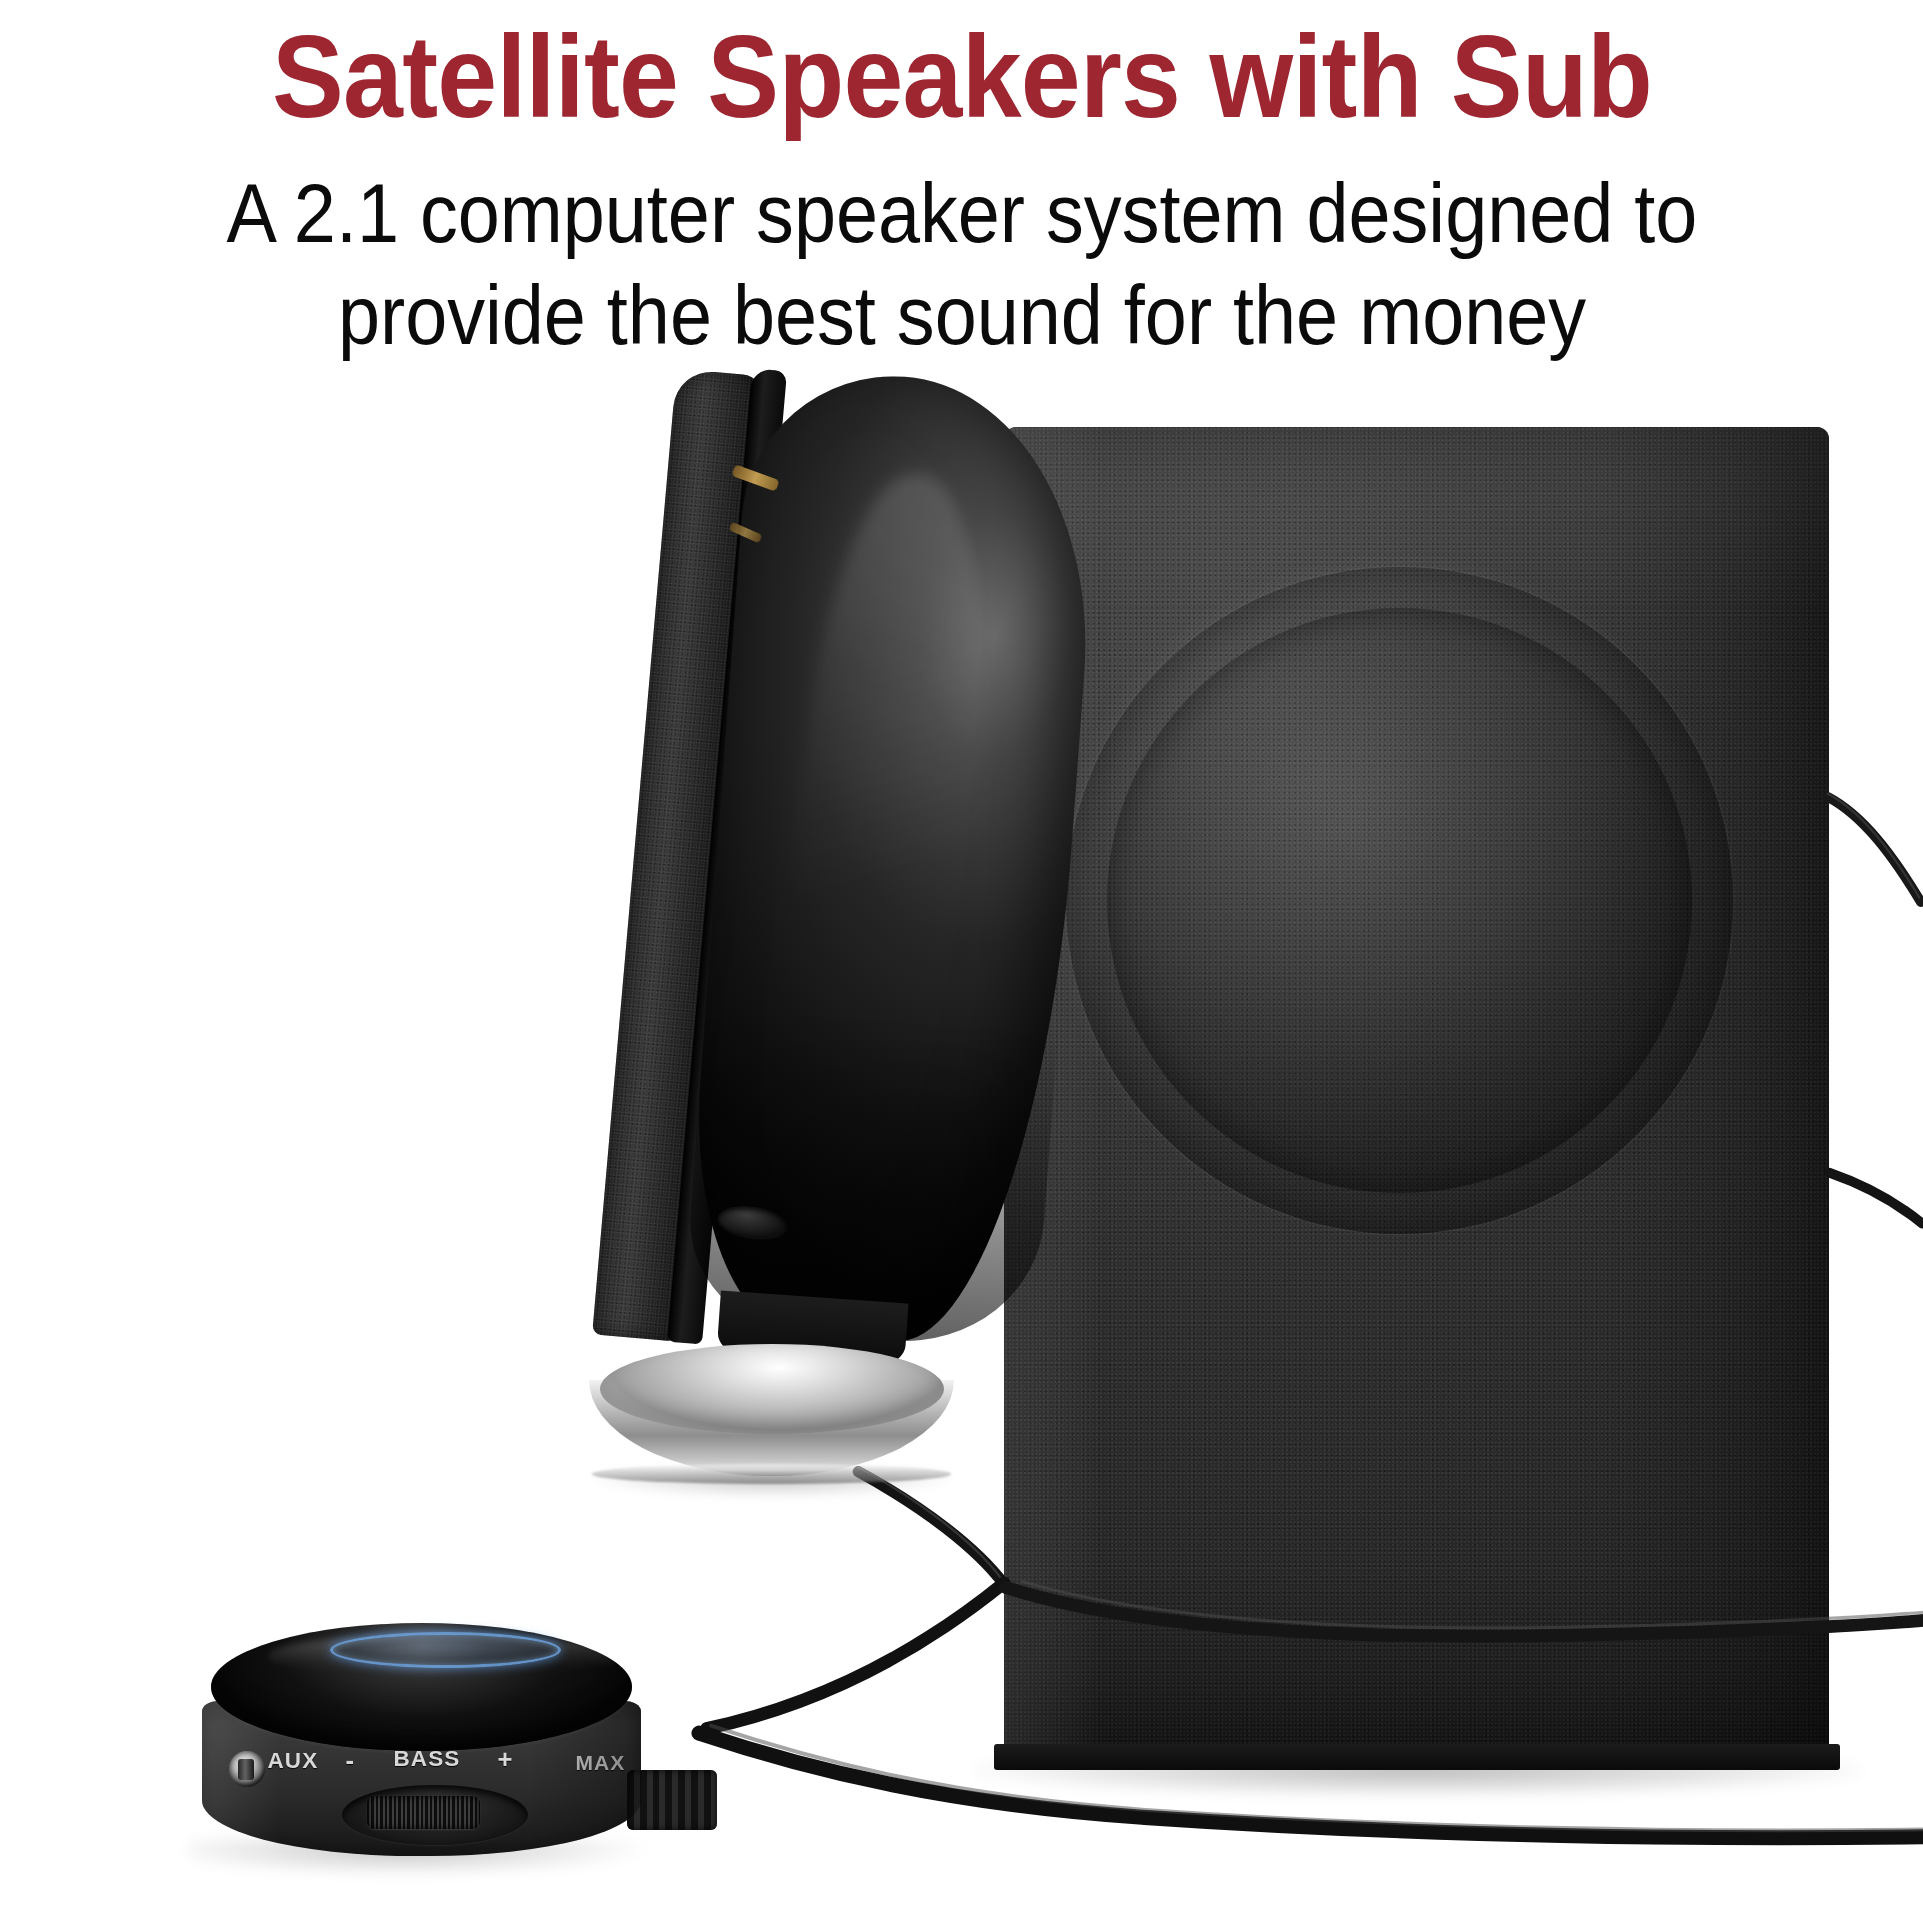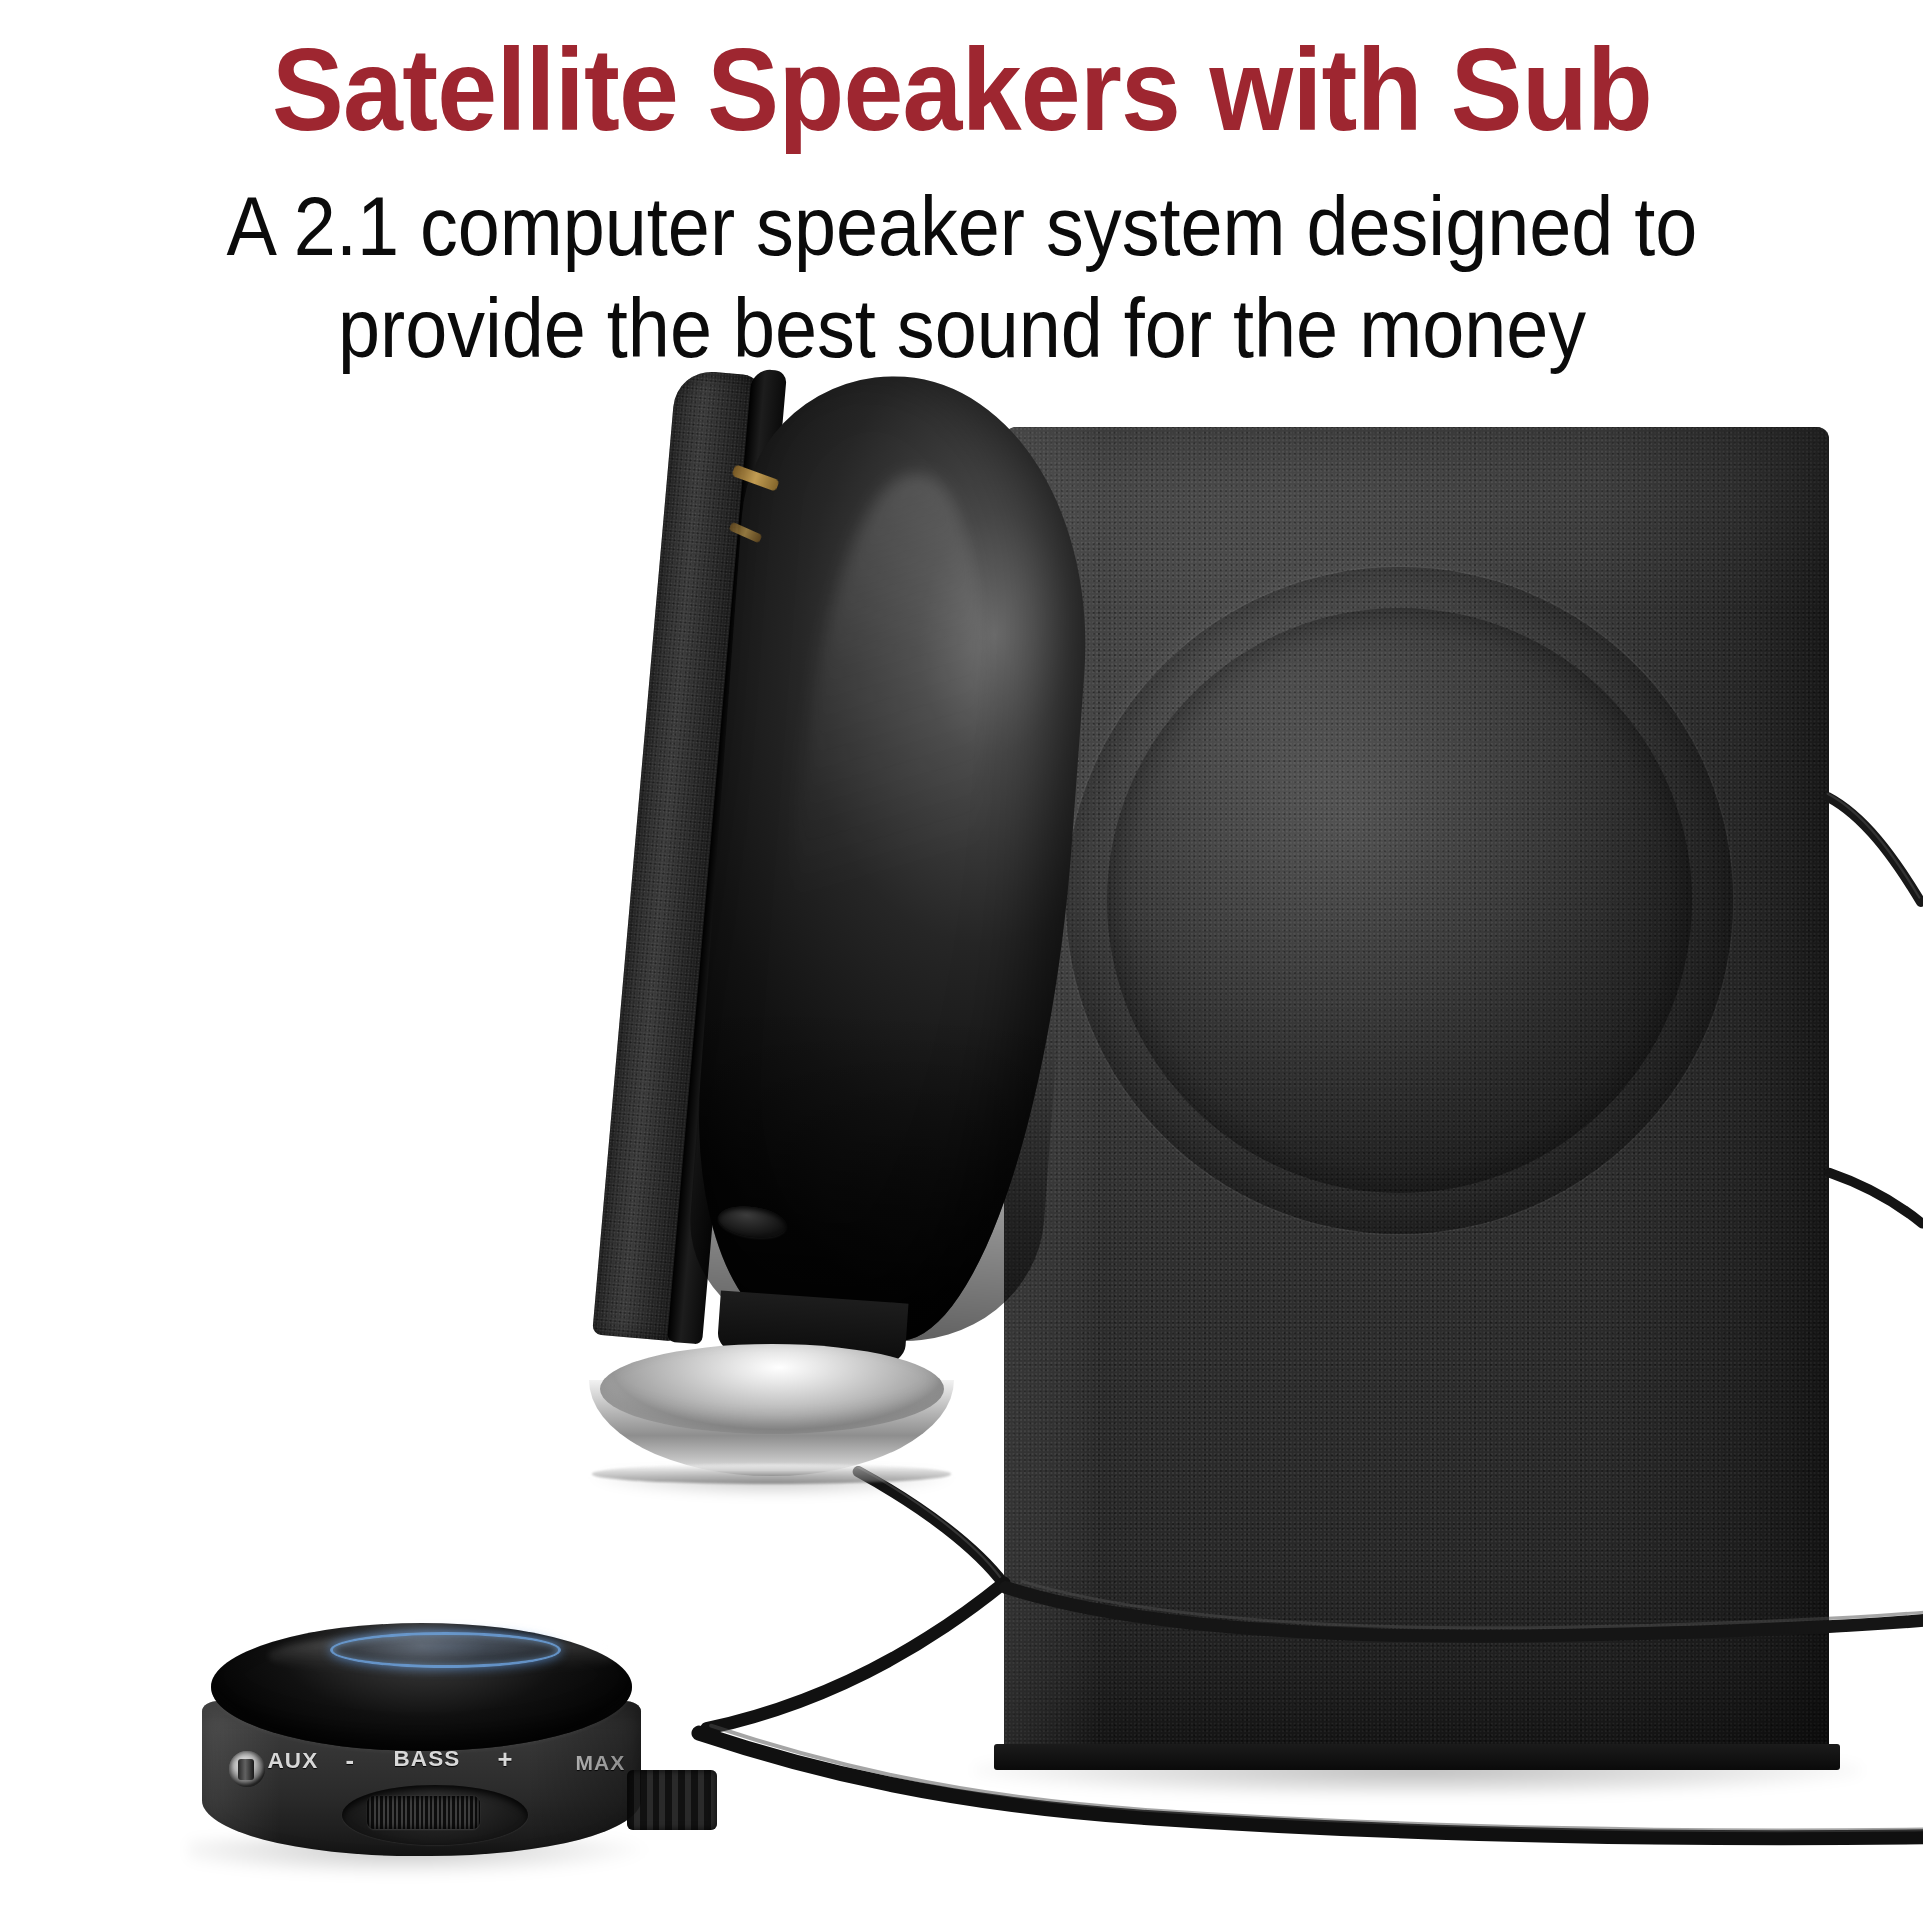--- a/index.html
+++ b/index.html
@@ -3,21 +3,21 @@
 <meta charset="utf-8">
 <style>
   html,body{margin:0;padding:0;background:#ffffff;}
   body{
     width:1924px;height:1924px;position:relative;overflow:hidden;
     font-family:"Liberation Sans","DejaVu Sans",sans-serif;
     background:#ffffff;
   }
 
   
-  #text-block{position:absolute;left:0;top:16px;width:1924px;height:376px;text-align:center;}
+  #text-block{position:absolute;left:0;top:3px;width:1924px;height:376px;text-align:center;}
   #headline{
     margin:0;padding:0;
     position:absolute;left:0;top:13.5px;width:1924px;
     font-size:117px;line-height:1.02;
     font-weight:700;
     letter-spacing:-0.8px;
     color:#9E2630;
     transform:scaleX(0.92);
     white-space:nowrap;
   }

